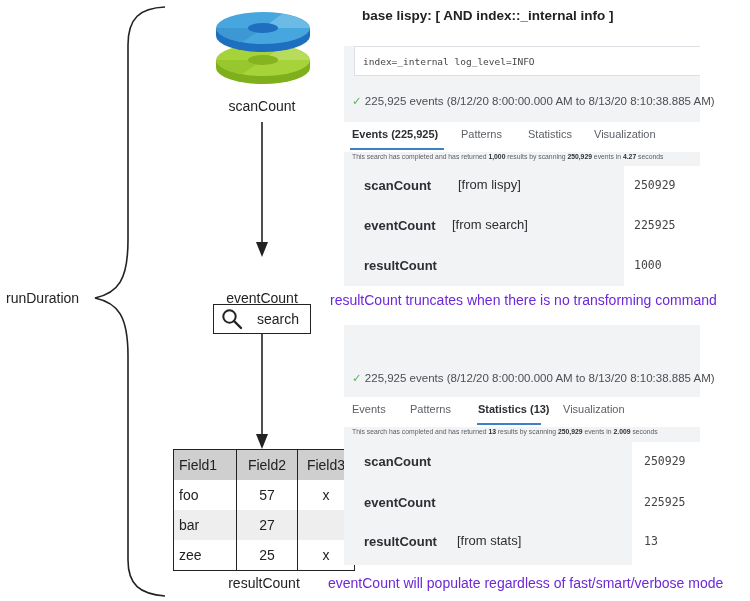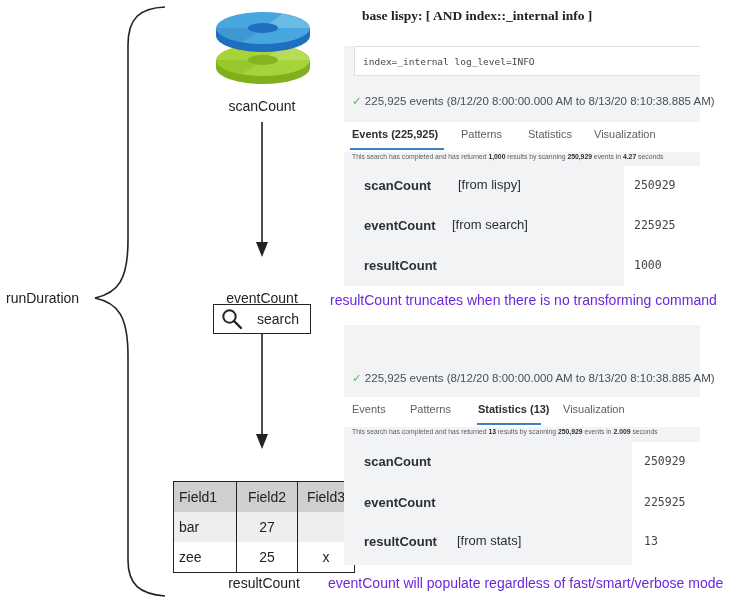--- a/index.html
+++ b/index.html
@@ -13,31 +13,31 @@
 
   
   .flow-label { font-size:14px; color:#222; text-align:center; width:120px; }
   .search-box { left:213px; top:256px; width:98px; height:30px; border:1.5px solid #222;
                 box-sizing:border-box; background:#fff; display:flex; align-items:center;margin-top:48px; }
   .search-box .glass { margin-left:7px; width:22px; height:22px; }
   .search-box .txt { margin-left:14px; font-size:14px; color:#222; }
 
   
   table.fields { position:absolute; left:173px; top:449px; border-collapse:collapse;
-                 border:1.5px solid #222; font-size:14px;margin-top:32px; }
+                 border:1.5px solid #222; font-size:14px; }
   table.fields th, table.fields td { border-left:1.5px solid #222; height:30px; padding:0 5px; }
   table.fields th:first-child, table.fields td:first-child { border-left:none; }
   table.fields th { background:#cfcfcf; font-weight:normal; text-align:left; }
   table.fields th.c2, table.fields td.c2 { width:50px; text-align:center; }
   table.fields th.c3, table.fields td.c3 { width:46px; text-align:center; }
   table.fields td.c1 { width:52px; }
   table.fields tr.alt td { background:#eeeeee; }
 
   
-  .lispy { left:362px; top:8px; font-family:Liberation Serif, serif; font-size:13.5px;
+  .lispy { left:362px; top:8px; font-family:Liberation Sans, sans-serif; font-size:13.5px;
            font-weight:bold; color:#222; white-space:pre; }
   .panel { position:absolute; left:344px; width:356px; background:#f2f3f5; }
   .query { position:absolute; left:10px; width:346px; height:30px; background:#fff;
            border:1px solid #dcdfe3; border-right:none; box-sizing:border-box;
            font-family:"DejaVu Sans Mono", monospace; font-size:9.5px; color:#444;
            display:flex; align-items:center; padding-left:8px; white-space:pre; }
   .kw-blue { color:#3c80c8; } .kw-pink { color:#c837c8; } .kw-orange { color:#e08a2a; }
   .status { position:absolute; left:8px; font-size:11.5px; color:#4a4f55; white-space:nowrap; }
   .status .check { color:#5cb85c; }
   .tabs { position:absolute; left:0; width:356px; height:30px; background:#fff; }
@@ -101,20 +101,25 @@
 
 <table class="fields">
   <thead>
     <tr>
       <th class="c1">Field1</th>
       <th class="c2">Field2</th>
       <th class="c3">Field3</th>
     </tr>
   </thead>
   <tbody>
+    <tr>
+      <td class="c1">foo</td>
+      <td class="c2">57</td>
+      <td class="c3">x</td>
+    </tr>
     <tr class="alt">
       <td class="c1">bar</td>
       <td class="c2">27</td>
       <td class="c3"></td>
     </tr>
     <tr>
       <td class="c1">zee</td>
       <td class="c2">25</td>
       <td class="c3">x</td>
     </tr>

